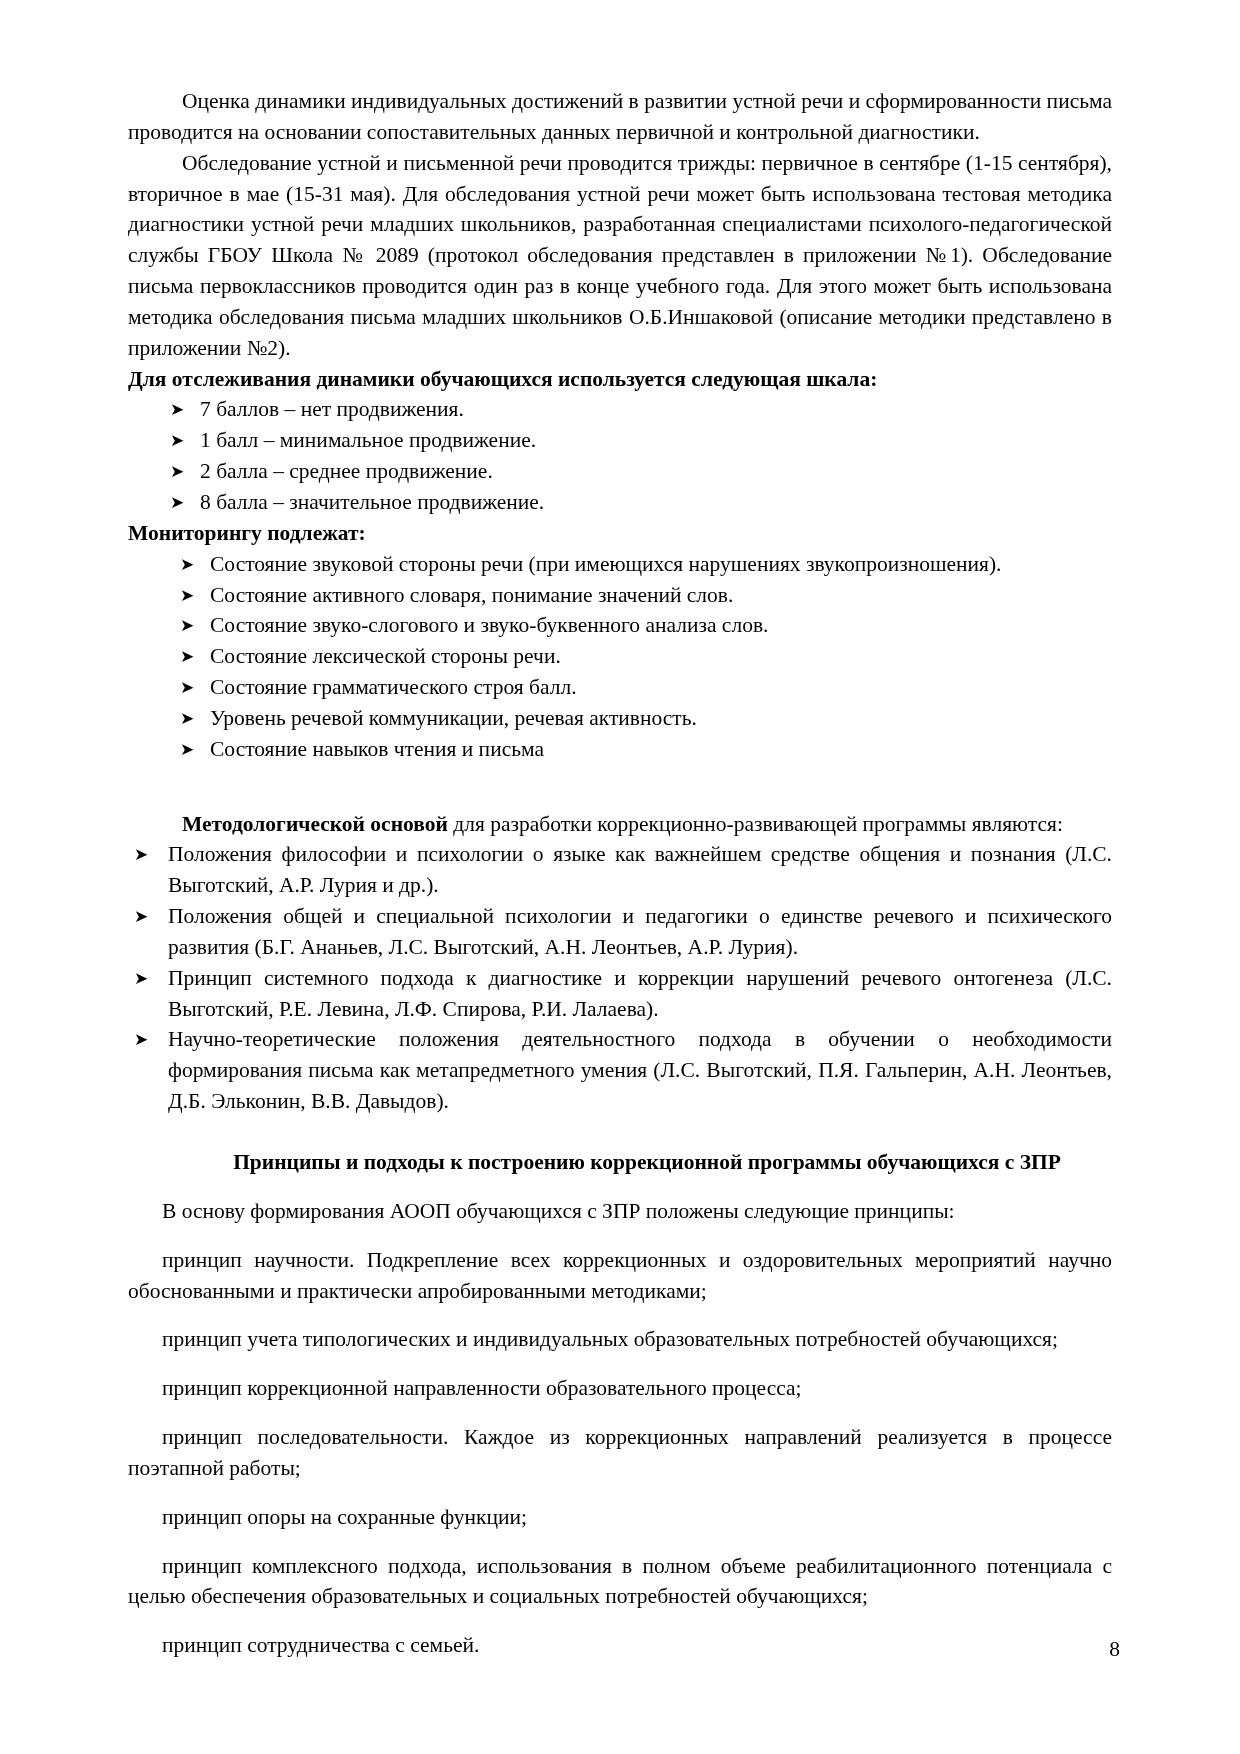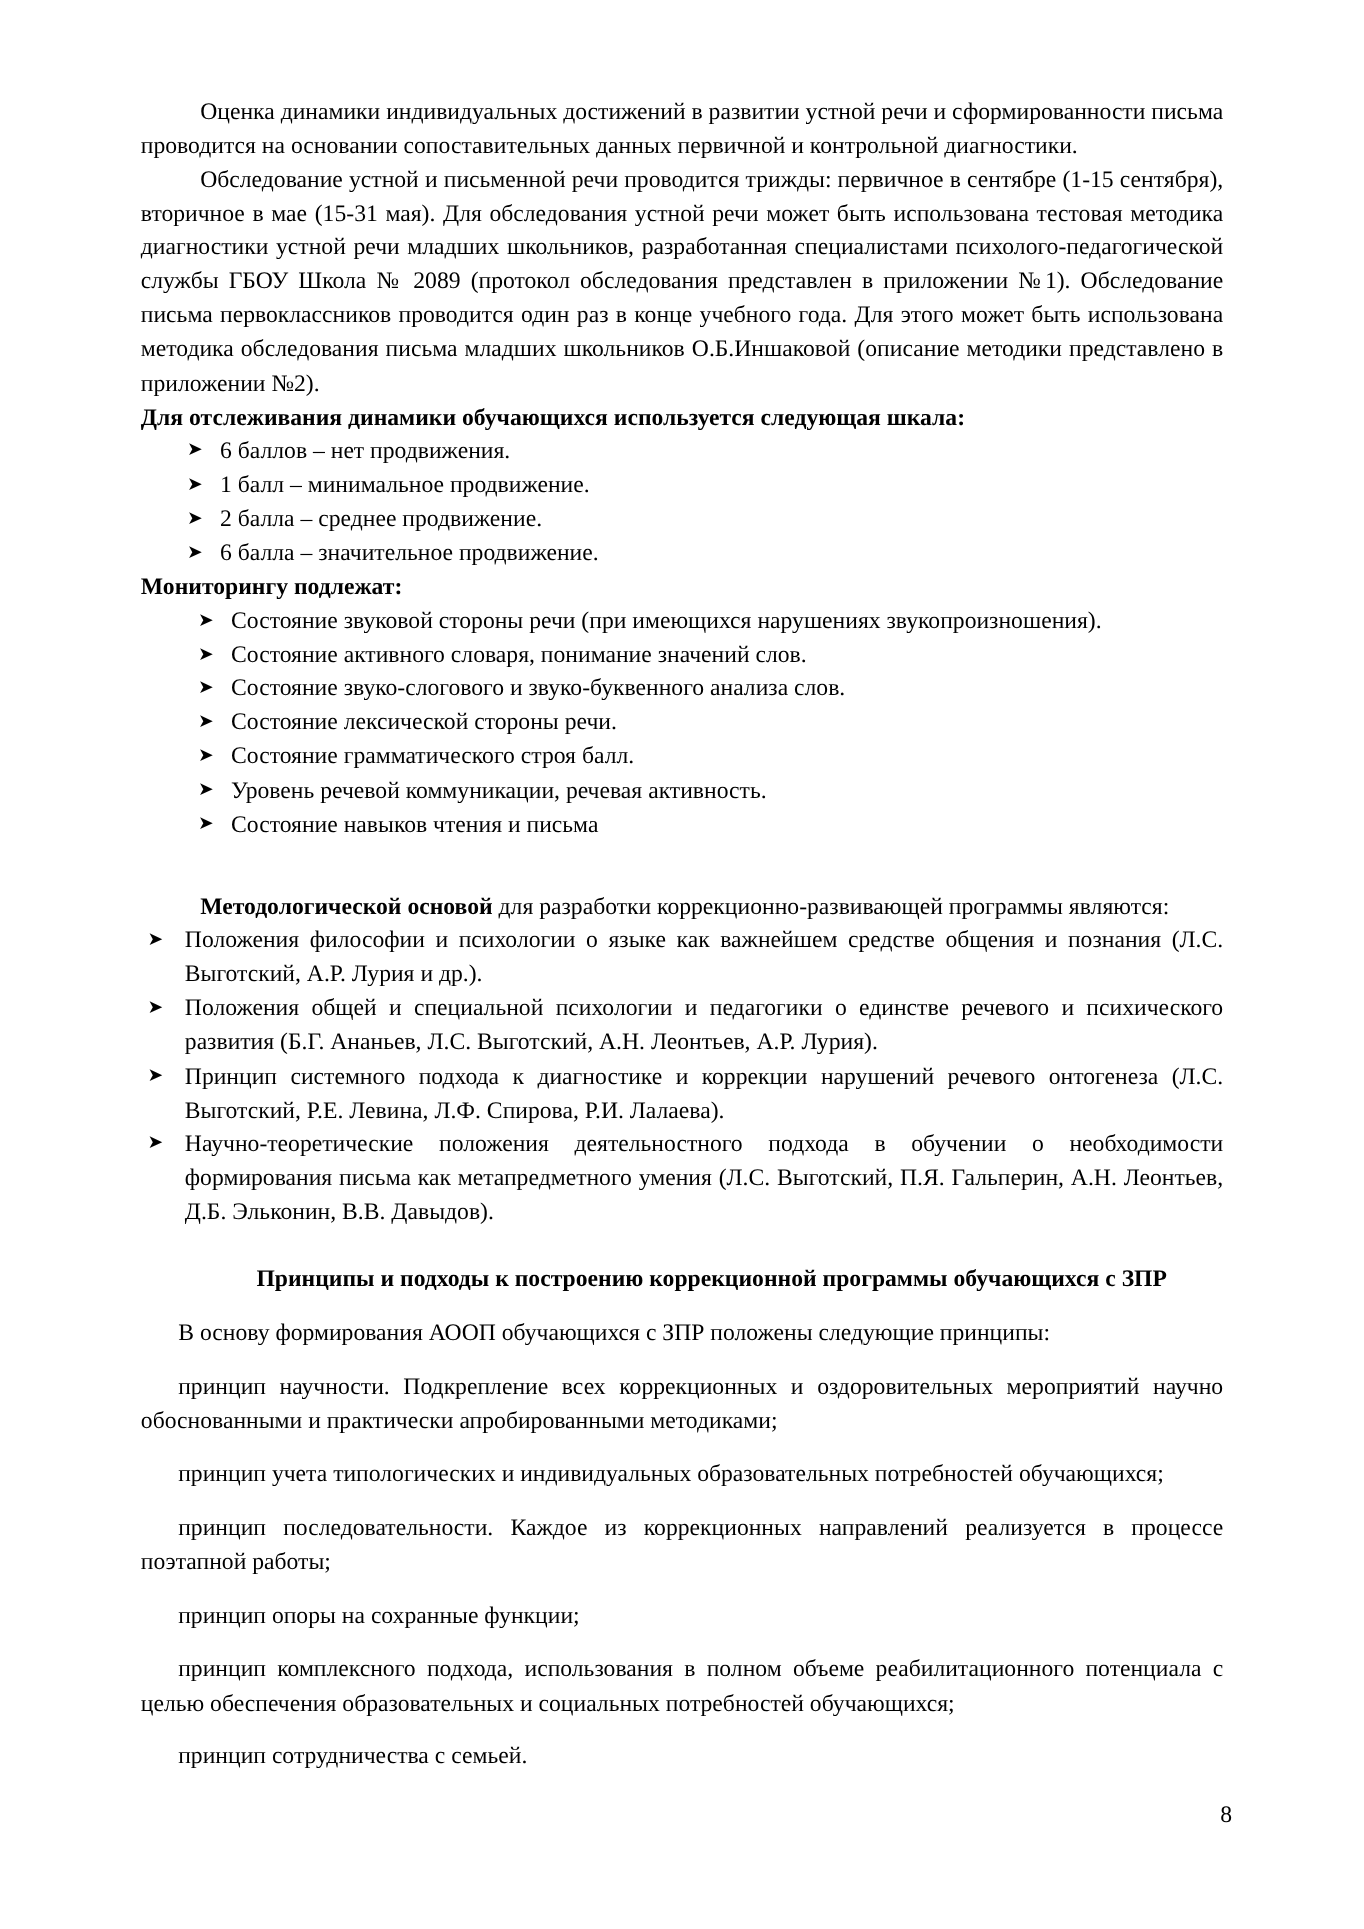--- a/index.html
+++ b/index.html
@@ -109,33 +109,33 @@
 
     <p class="para">Оценка динамики индивидуальных достижений в развитии устной речи и сформированности письма проводится на основании сопоставительных данных первичной и контрольной диагностики.</p>
 
     <p class="para">Обследование устной и письменной речи проводится трижды: первичное в сентябре (1-15 сентября), вторичное в мае (15-31 мая). Для обследования устной речи может быть использована тестовая методика диагностики устной речи младших школьников, разработанная специалистами психолого-педагогической службы ГБОУ Школа № 2089 (протокол обследования представлен в приложении №1). Обследование письма первоклассников проводится один раз в конце учебного года. Для этого может быть использована методика обследования письма младших школьников О.Б.Иншаковой (описание методики представлено в приложении №2).</p>
 
     <p class="para-hang">Для отслеживания динамики обучающихся используется следующая шкала:</p>
 
     <ul class="arrow-list">
       <li class="arrow-item">
         <span class="bullet-glyph">➤</span>
-        <span class="item-text">6 баллов – нет продвижения.</span>
+        <span class="item-text">7 баллов – нет продвижения.</span>
       </li>
       <li class="arrow-item">
         <span class="bullet-glyph">➤</span>
         <span class="item-text">1 балл – минимальное продвижение.</span>
       </li>
       <li class="arrow-item">
         <span class="bullet-glyph">➤</span>
         <span class="item-text">2 балла – среднее продвижение.</span>
       </li>
       <li class="arrow-item">
         <span class="bullet-glyph">➤</span>
-        <span class="item-text">6 балла – значительное продвижение.</span>
+        <span class="item-text">8 балла – значительное продвижение.</span>
       </li>
     </ul>
 
     <p class="para-hang">Мониторингу подлежат:</p>
 
     <ul class="arrow-list arrow-list-indent">
       <li class="arrow-item">
         <span class="bullet-glyph">➤</span>
         <span class="item-text">Состояние звуковой стороны речи (при имеющихся нарушениях звукопроизношения).</span>
       </li>
@@ -191,20 +191,21 @@
     <div class="spacer-md"></div>
 
     <p class="section-heading">Принципы и подходы к построению коррекционной программы  обучающихся с ЗПР</p>
 
     <p class="para-flow">В основу формирования АООП обучающихся с ЗПР положены следующие принципы:</p>
 
     <p class="para-flow">принцип научности. Подкрепление всех коррекционных и оздоровительных мероприятий научно обоснованными и практически апробированными методиками;</p>
 
     <p class="para-flow">принцип учета типологических и индивидуальных образовательных потребностей обучающихся;</p>
 
+    <p class="para-flow">принцип коррекционной направленности образовательного процесса;</p>
 
     <p class="para-flow">принцип последовательности. Каждое из коррекционных направлений реализуется в процессе поэтапной работы;</p>
 
     <p class="para-flow">принцип опоры на сохранные функции;</p>
 
     <p class="para-flow">принцип комплексного подхода, использования в полном объеме реабилитационного потенциала с целью обеспечения образовательных и социальных потребностей обучающихся;</p>
 
 
     <p class="para-flow">принцип сотрудничества с семьей.</p>
 

